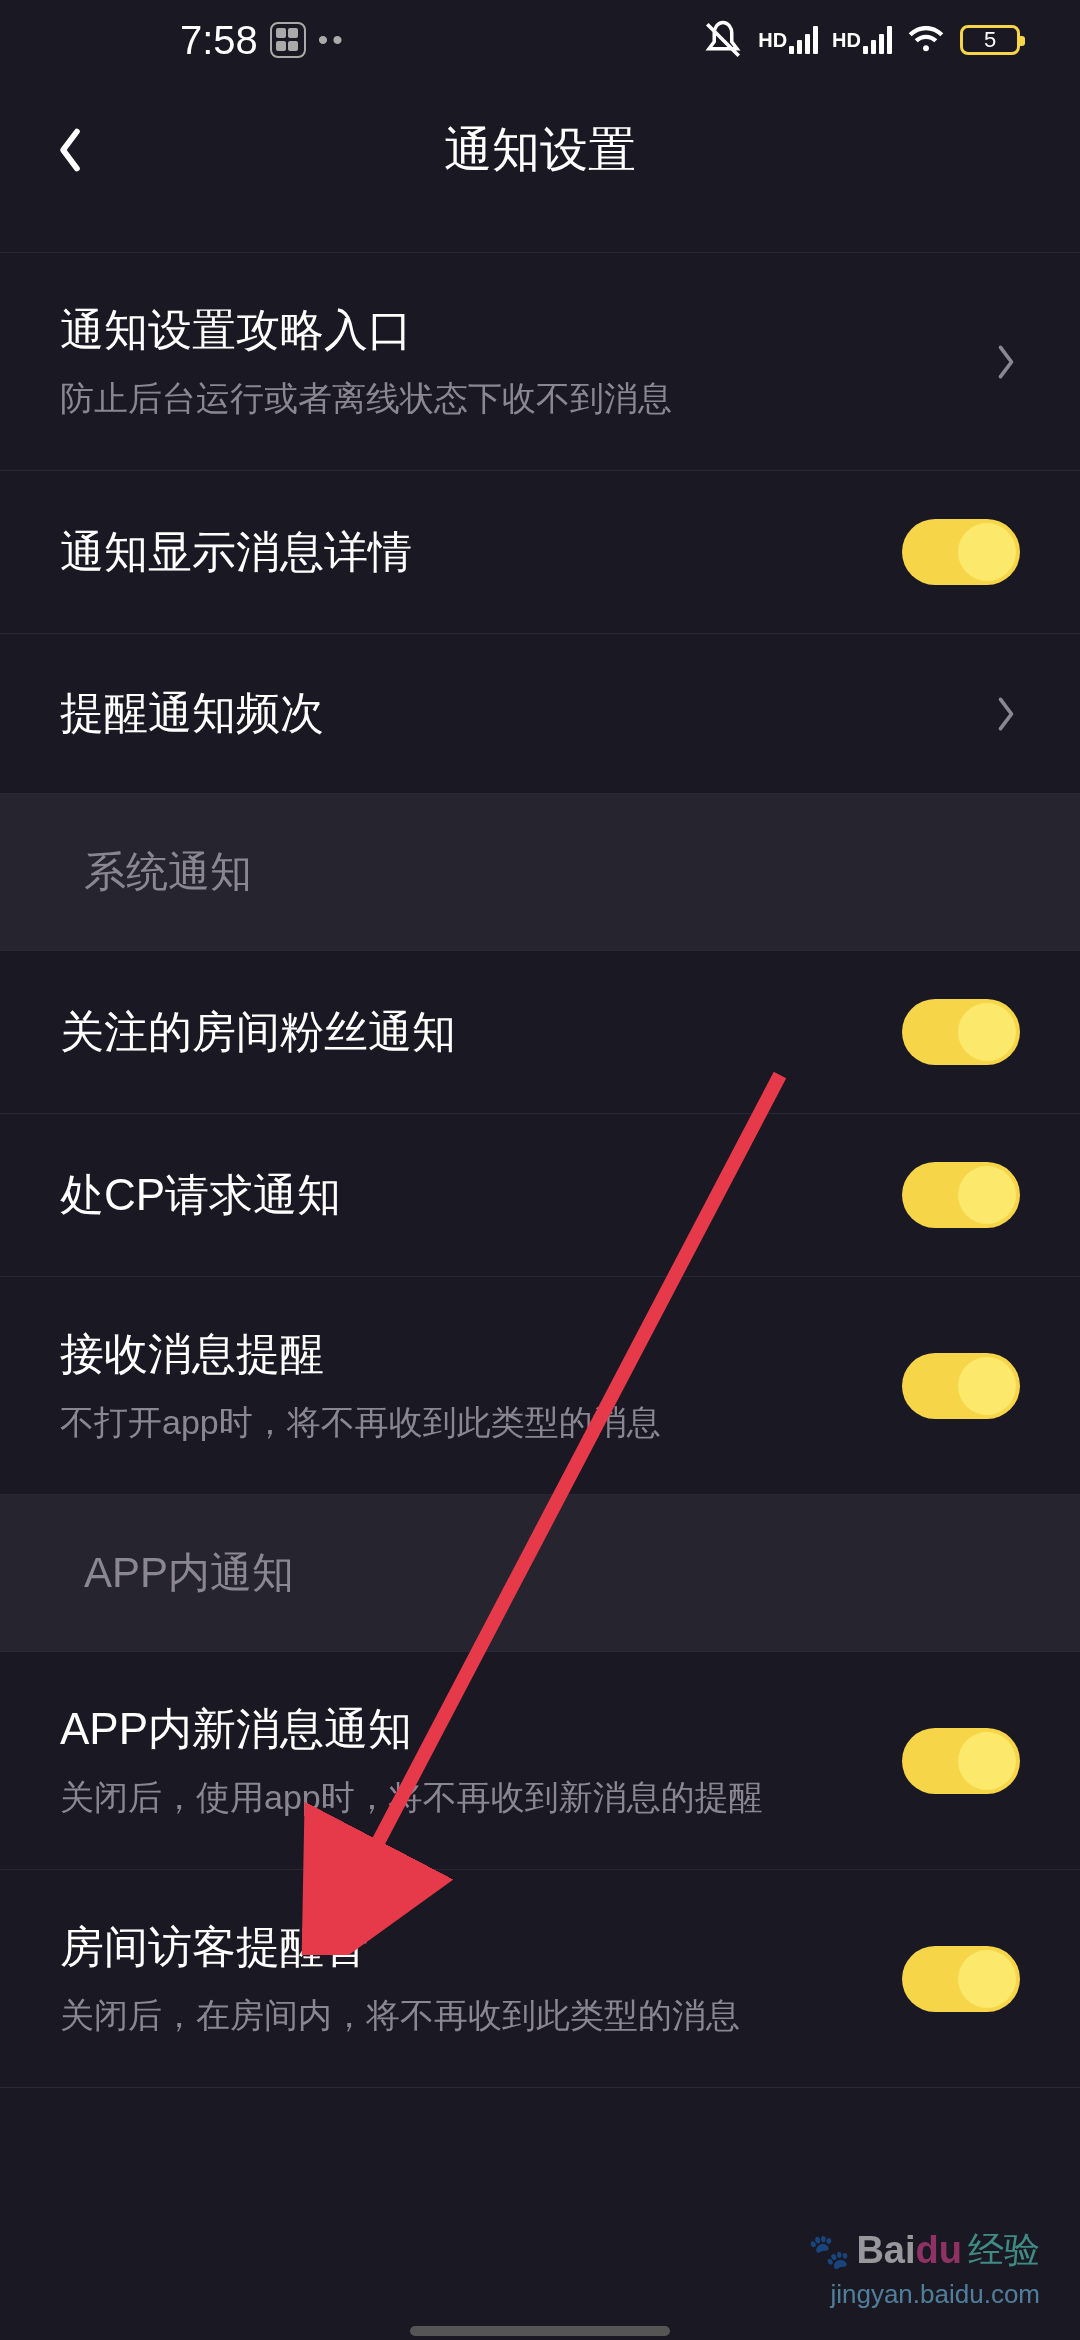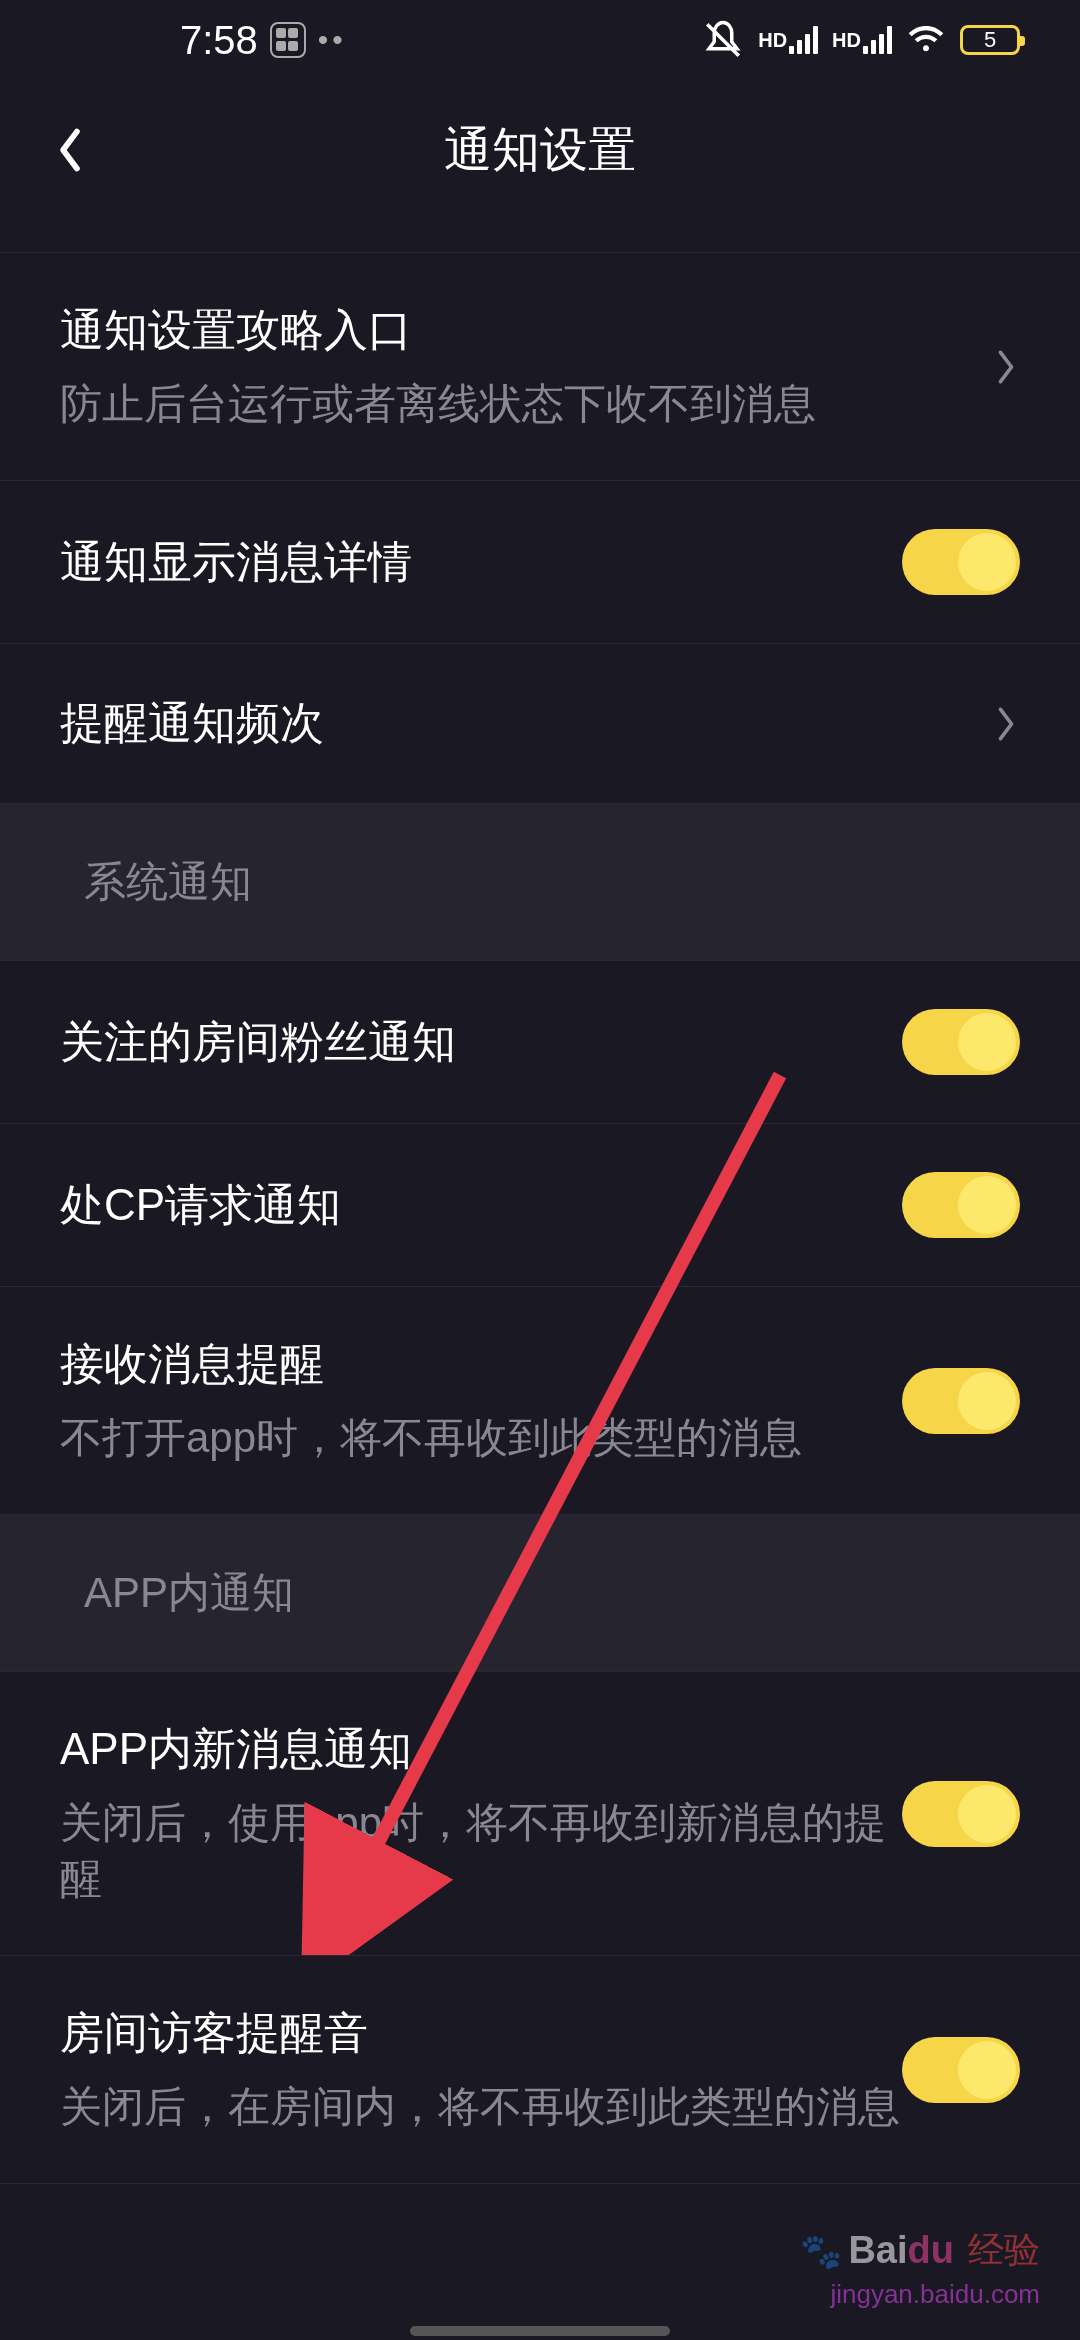--- a/index.html
+++ b/index.html
@@ -168,21 +168,21 @@
       display: flex;
       flex-direction: column;
       gap: 16px;
     }
     .item-title {
       font-size: 44px;
       color: #fff;
       font-weight: 400;
     }
     .item-subtitle {
-      font-size: 42px;
+      font-size: 34px;
       color: #8a8792;
       font-weight: 400;
     }
     .chevron-right {
       width: 28px;
       height: 48px;
       display: flex;
       align-items: center;
       justify-content: center;
     }
@@ -236,30 +236,30 @@
       gap: 6px;
     }
     .watermark-logo-text {
       font-size: 38px;
       font-weight: 700;
       color: #fff;
     }
     .watermark-logo-text .blue { color: #ec4899; }
     .watermark-logo-label {
       font-size: 36px;
-      color: #ef4444;
-      margin-left: 8px;
+      color: #5eead4;
+      margin-left: 0;
     }
     .watermark-paw {
       font-size: 34px;
       color: #fff;
     }
     .watermark-url {
       font-size: 26px;
-      color: #d946ef;
+      color: #7dd3fc;
       margin-top: 4px;
     }
     .bottom-bar {
       position: absolute;
       bottom: 0;
       left: 50%;
       transform: translateX(-50%);
       height: 18px;
       width: 420px;
       display: flex;

